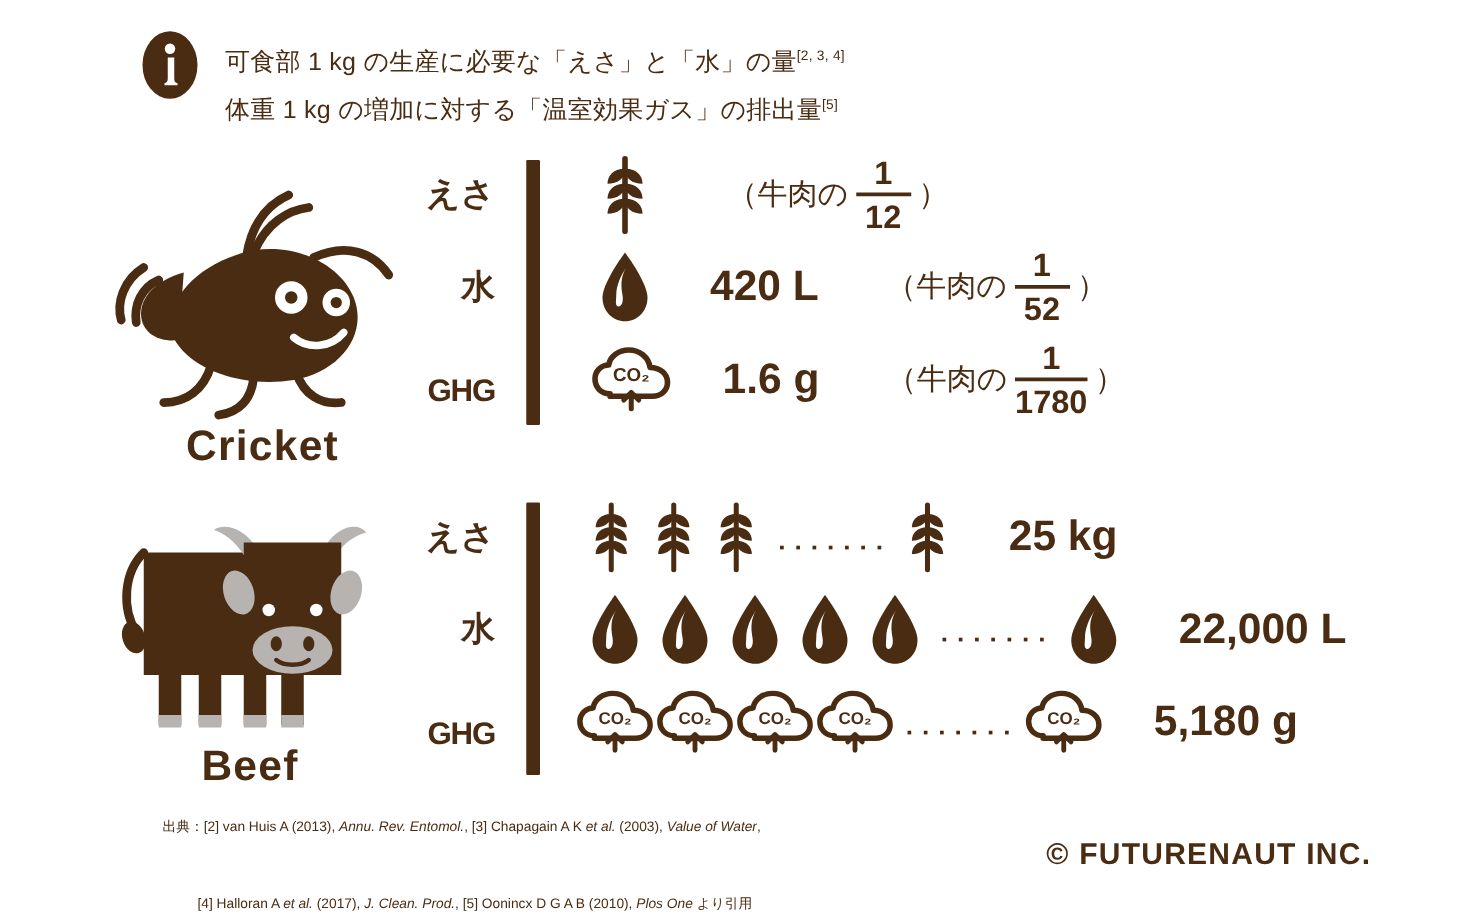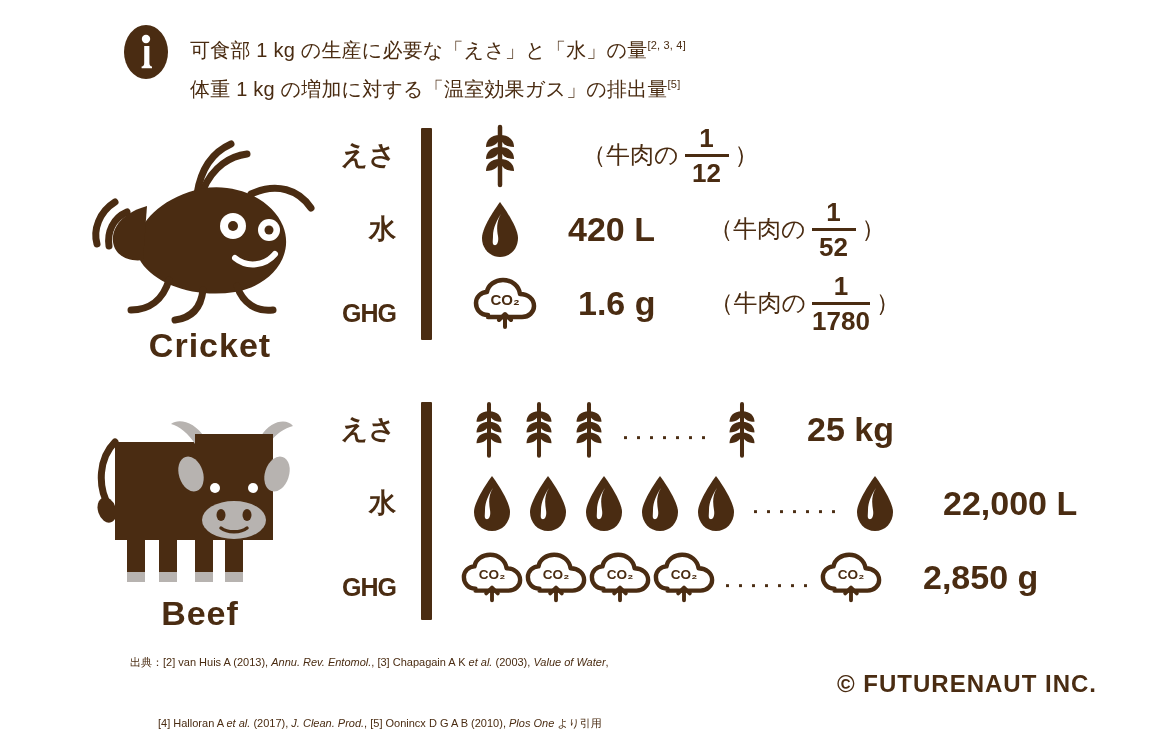--- a/index.html
+++ b/index.html
@@ -16,21 +16,21 @@
   }
   .page {
     position: relative;
     width: 1175px;
     height: 737px;
   }
 
   
   .header {
     position: absolute;
-    left: 118px;
+    left: 108px;
     top: 24px;
     display: flex;
     align-items: flex-start;
   }
   .info-badge {
     width: 56px;
     height: 56px;
     flex: 0 0 auto;
     margin-right: 16px;
   }
@@ -204,21 +204,21 @@
         <span>可食部 1 kg の生産に必要な「えさ」と「水」の量</span><sup>[2, 3, 4]</sup>
       </div>
       <div class="header-line">
         <span>体重 1 kg の増加に対する「温室効果ガス」の排出量</span><sup>[5]</sup>
       </div>
     </div>
   </div>
 
   <div class="block block-cricket">
 
-    <div class="animal" style="left:60px; top:24px;">
+    <div class="animal" style="left:60px; top:36px;">
       <svg class="animal-art" width="250" height="190" viewBox="0 0 250 190">
         <g fill="none" stroke="#4a2c12" stroke-width="7" stroke-linecap="round">
           <path d="M118 56 C128 32 146 22 162 20"></path>
           <path d="M112 60 C116 34 128 18 146 10"></path>
           <path d="M42 78 C28 84 22 98 24 112"></path>
           <path d="M30 68 C14 78 8 96 12 110"></path>
         </g>
         <path d="M104 58 C142 44 186 62 198 92 C210 122 186 152 150 158 C112 164 72 152 56 128 C42 106 62 72 104 58 Z" fill="#4a2c12"></path>
         <path d="M62 72 C40 78 26 92 28 108 C30 122 44 128 58 126" fill="#4a2c12"></path>
         <g stroke="#4a2c12" stroke-width="7" stroke-linecap="round" fill="none">
@@ -495,21 +495,21 @@
           </span>
           <span class="dots">･･･････</span>
           <span class="icon-slot">
             <svg width="64" height="56" viewBox="0 0 66 56">
                 <path d="M16 40 C8 40 4 34 4 28 C4 22 9 17 15 17 C16 10 23 5 31 5 C40 5 47 11 48 19 C56 19 62 24 62 31 C62 37 57 42 50 42 H16 Z" fill="none" stroke="#4a2c12" stroke-width="4.5" stroke-linejoin="round"></path>
                 <text x="33" y="30" font-size="14" font-family="Liberation Sans, sans-serif" font-weight="bold" fill="#4a2c12" text-anchor="middle">CO₂</text>
                 <path d="M33 52 V40 M27 45 L33 39 L39 45" stroke="#4a2c12" stroke-width="4" fill="none" stroke-linecap="round" stroke-linejoin="round"></path>
               </svg>
           </span>
         </div>
-        <div class="row-value">2,850 g</div>
+        <div class="row-value">5,180 g</div>
       </div>
 
     </div>
   </div>
 
   <div class="footer">
     <div class="footer-line1">
       <span>出典：[2] van Huis A (2013), </span><em>Annu. Rev. Entomol.</em><span>, [3] Chapagain A K </span><em>et al.</em><span> (2003), </span><em>Value of Water</em><span>,</span>
     </div>
     <div class="footer-line2">

